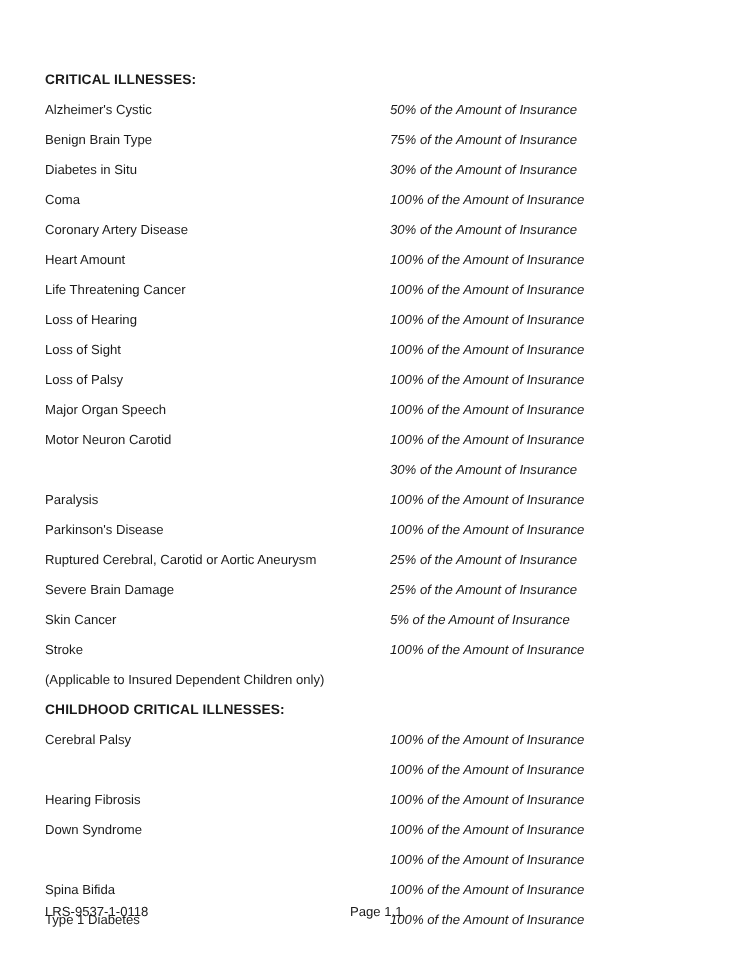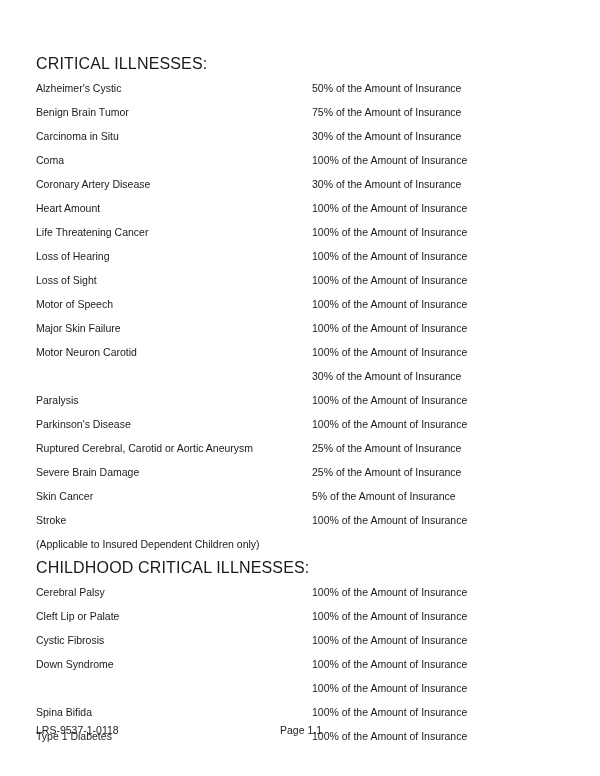--- a/index.html
+++ b/index.html
@@ -26,38 +26,39 @@
     top: 52px;
     width: 528px;
   }
   .row {
     position: relative;
     height: 24px;
     line-height: 24px;
     white-space: nowrap;
   }
   .section-heading {
-    font-size: 16px;
-    font-weight: normal;
+    font-size: 11px;
+    font-weight: bold;
     letter-spacing: 0.01em;
   }
   .note {
     font-size: 10.5px;
   }
   .item-name {
     position: absolute;
     left: 0;
     top: 0;
     font-size: 10.5px;
   }
   .item-value {
     position: absolute;
     left: 276px;
     top: 0;
     font-size: 10.5px;
+    font-style: italic;
   }
   .footer {
     position: absolute;
     left: 36px;
     top: 722px;
     width: 528px;
     height: 16px;
     line-height: 16px;
     font-size: 10.5px;
     text-decoration: underline;
@@ -77,25 +78,25 @@
 <body>
 
 <div class="page">
   <div class="content">
       <div class="row section-heading">CRITICAL ILLNESSES:</div>
       <div class="row">
         <span class="item-name">Alzheimer's Cystic</span>
         <span class="item-value">50% of the Amount of Insurance</span>
       </div>
       <div class="row">
-        <span class="item-name">Benign Brain Tumor</span>
+        <span class="item-name">Benign Brain Type</span>
         <span class="item-value">75% of the Amount of Insurance</span>
       </div>
       <div class="row">
-        <span class="item-name">Carcinoma in Situ</span>
+        <span class="item-name">Diabetes in Situ</span>
         <span class="item-value">30% of the Amount of Insurance</span>
       </div>
       <div class="row">
         <span class="item-name">Coma</span>
         <span class="item-value">100% of the Amount of Insurance</span>
       </div>
       <div class="row">
         <span class="item-name">Coronary Artery Disease</span>
         <span class="item-value">30% of the Amount of Insurance</span>
       </div>
@@ -109,25 +110,25 @@
       </div>
       <div class="row">
         <span class="item-name">Loss of Hearing</span>
         <span class="item-value">100% of the Amount of Insurance</span>
       </div>
       <div class="row">
         <span class="item-name">Loss of Sight</span>
         <span class="item-value">100% of the Amount of Insurance</span>
       </div>
       <div class="row">
-        <span class="item-name">Motor of Speech</span>
+        <span class="item-name">Loss of Palsy</span>
         <span class="item-value">100% of the Amount of Insurance</span>
       </div>
       <div class="row">
-        <span class="item-name">Major Skin Failure</span>
+        <span class="item-name">Major Organ Speech</span>
         <span class="item-value">100% of the Amount of Insurance</span>
       </div>
       <div class="row">
         <span class="item-name">Motor Neuron Carotid</span>
         <span class="item-value">100% of the Amount of Insurance</span>
       </div>
       <div class="row">
         <span class="item-value">30% of the Amount of Insurance</span>
       </div>
       <div class="row">
@@ -154,25 +155,24 @@
         <span class="item-name">Stroke</span>
         <span class="item-value">100% of the Amount of Insurance</span>
       </div>
       <div class="row note">(Applicable to Insured Dependent Children only)</div>
       <div class="row section-heading">CHILDHOOD CRITICAL ILLNESSES:</div>
       <div class="row">
         <span class="item-name">Cerebral Palsy</span>
         <span class="item-value">100% of the Amount of Insurance</span>
       </div>
       <div class="row">
-        <span class="item-name">Cleft Lip or Palate</span>
         <span class="item-value">100% of the Amount of Insurance</span>
       </div>
       <div class="row">
-        <span class="item-name">Cystic Fibrosis</span>
+        <span class="item-name">Hearing Fibrosis</span>
         <span class="item-value">100% of the Amount of Insurance</span>
       </div>
       <div class="row">
         <span class="item-name">Down Syndrome</span>
         <span class="item-value">100% of the Amount of Insurance</span>
       </div>
       <div class="row">
         <span class="item-value">100% of the Amount of Insurance</span>
       </div>
       <div class="row">

